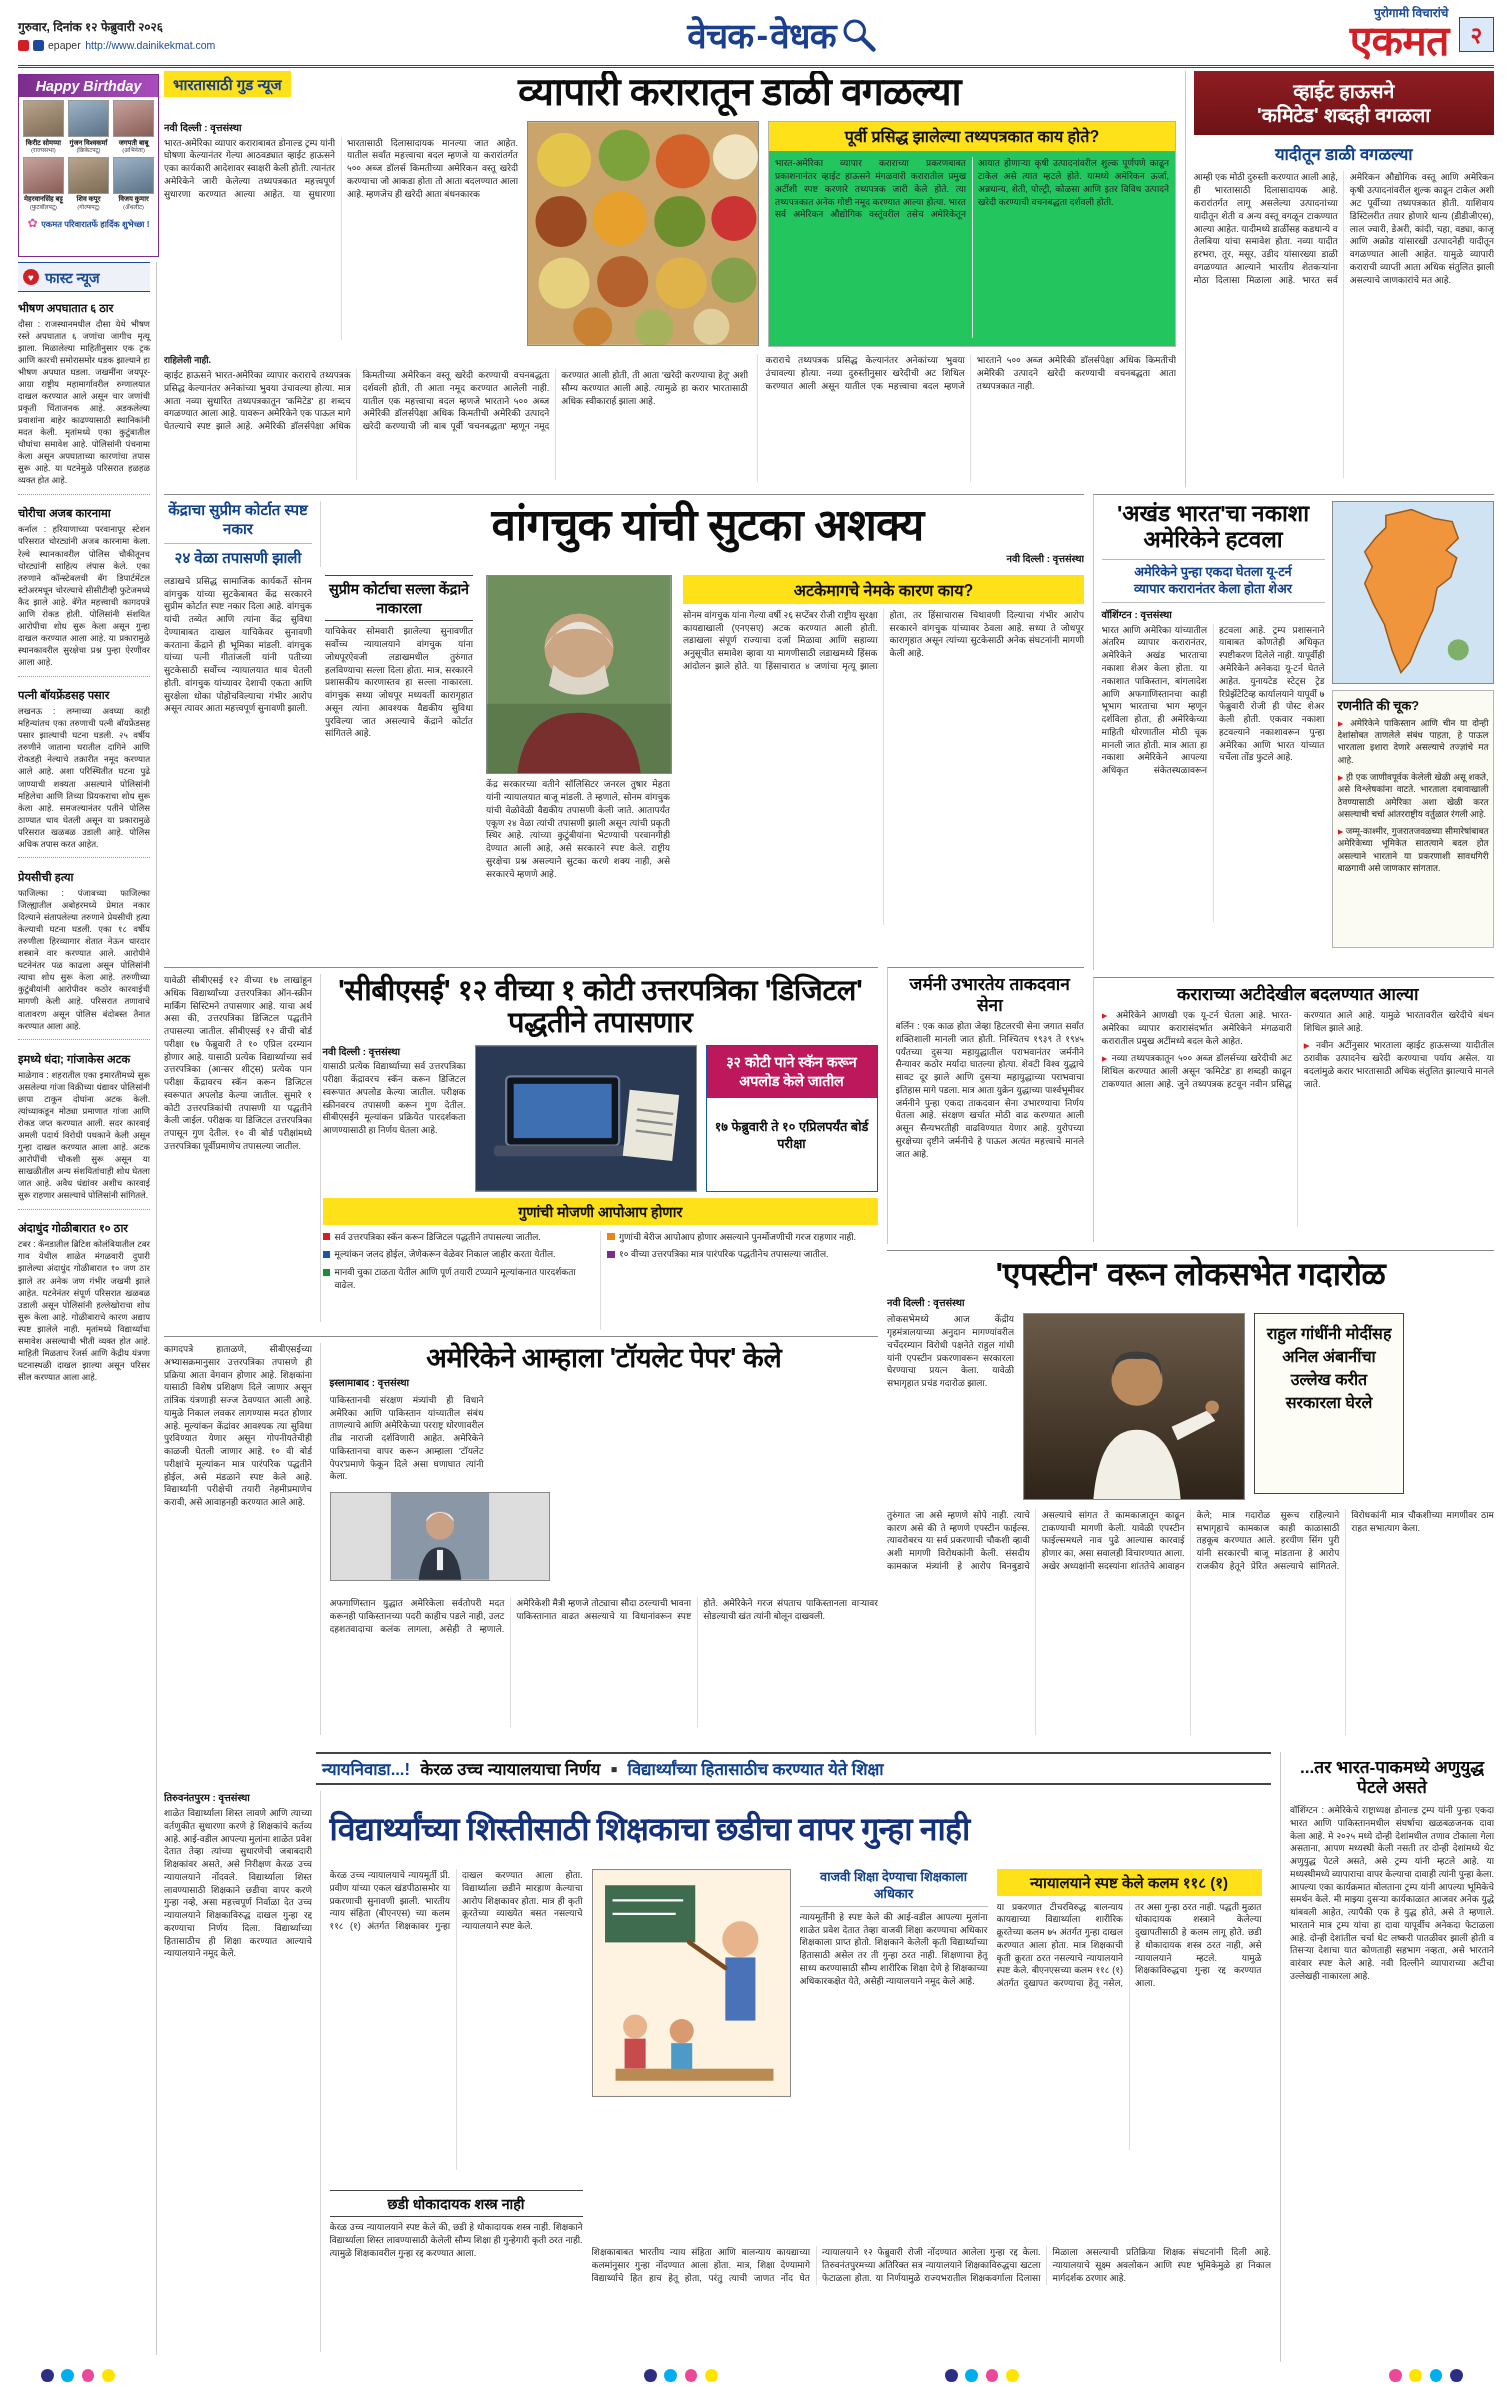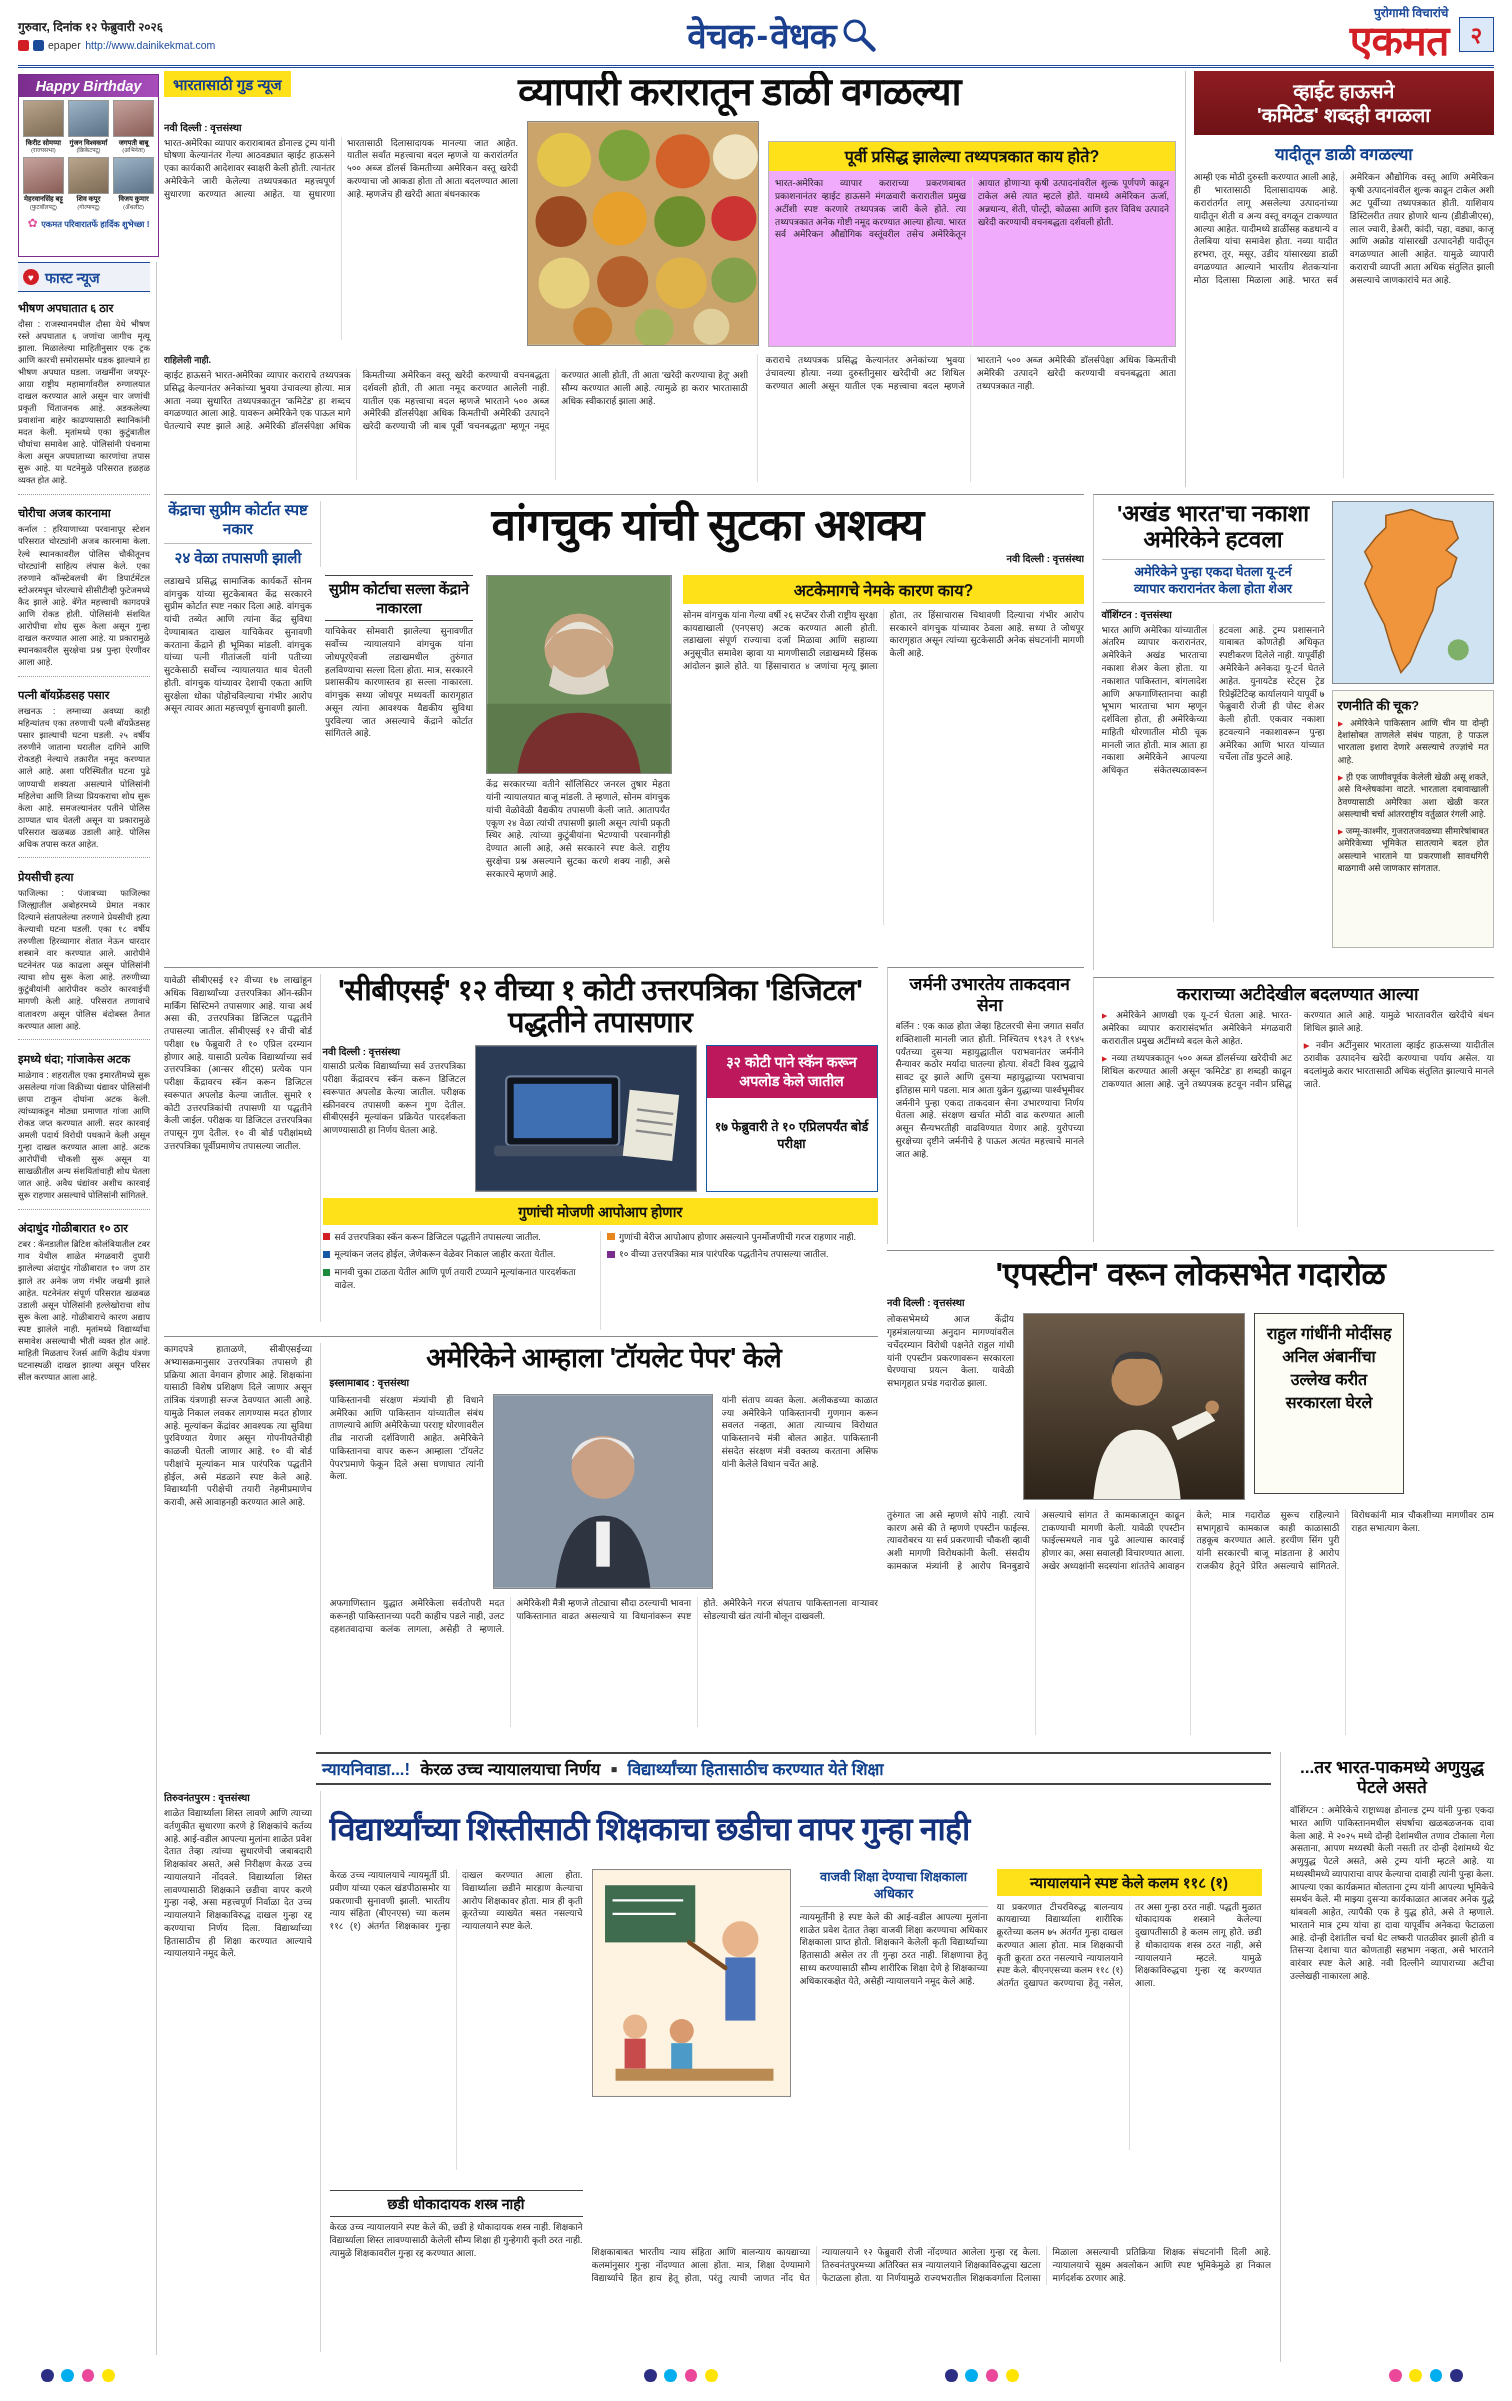--- a/index.html
+++ b/index.html
@@ -56,21 +56,21 @@
   .cols3{column-count:3;column-gap:12px;column-rule:0.8px solid #ddd;}
   .cols4{column-count:4;column-gap:12px;column-rule:0.8px solid #ddd;}
   .deck{color:#10418e;font-weight:bold;text-align:center;font-size:15px;line-height:1.25;}
   .deck-sm{color:#10418e;font-weight:bold;text-align:center;font-size:12.8px;line-height:1.3;}
   .ytitle{background:#ffe11a;font-weight:bold;font-size:14.3px;color:#111;text-align:center;padding:3.8px 6px;}
   .img-frame{border:0.8px solid #888;background:#ddd;}
   
   .lead{left:164px;top:71px;width:1012px;height:416px;}
   .lead-top{display:flex;align-items:flex-start;gap:12px;}
   .lead-row{display:flex;gap:9px;margin-top:7.5px;}
-  .factbox{border:0.8px solid #b5b5b5;background:#f0abfc;margin-top:20px;}
+  .factbox{border:0.8px solid #b5b5b5;background:#22c55e;}
   .factbox .ytitle{font-size:16px;}
   .factbox-body{padding:6px;}
   
   .whitehouse{left:1185px;top:71px;width:309px;height:416px;border-left:0.8px solid #c9c9c9;padding-left:7.5px;box-sizing:border-box;}
   .wh-box{background:linear-gradient(180deg,#8f1d22,#6e1216);color:#fff;text-align:center;font-weight:bold;
           font-size:19.6px;line-height:1.25;padding:7.5px 4.5px;}
   .wh-sub{color:#10418e;font-weight:bold;font-size:16.6px;text-align:center;margin:7.5px 0 6px 0;}
   
   .wangchuk{left:164px;top:494px;width:920px;height:465px;border-top:1.5px solid #8a8a8a;padding-top:6px;box-sizing:border-box;}
   .wg-toprow{display:flex;gap:10.5px;}
@@ -444,21 +444,21 @@
     </div>
     <div class="body cols4 art" style="height:226px;margin-top:7.5px;">तुरुंगात जा असे म्हणणे सोपे नाही. त्याचे कारण असे की ते म्हणणे एपस्टीन फाईल्स. त्यावरोबरच या सर्व प्रकरणाची चौकशी व्हावी अशी मागणी विरोधकांनी केली. संसदीय कामकाज मंत्र्यांनी हे आरोप बिनबुडाचे असल्याचे सांगत ते कामकाजातून काढून टाकण्याची मागणी केली. यावेळी एपस्टीन फाईल्समधले नाव पुढे आल्यास कारवाई होणार का, असा सवालही विचारण्यात आला. अखेर अध्यक्षांनी सदस्यांना शांततेचे आवाहन केले; मात्र गदारोळ सुरूच राहिल्याने सभागृहाचे कामकाज काही काळासाठी तहकूब करण्यात आले. हरयीण सिंग पुरी यांनी सरकारची बाजू मांडताना हे आरोप राजकीय हेतूने प्रेरित असल्याचे सांगितले. विरोधकांनी मात्र चौकशीच्या मागणीवर ठाम राहत सभात्याग केला.</div>
   </section>
 
   <section class="abs toilet art">
     <div class="tp-row">
       <div class="body art" style="width:148px;flex:none;height:392px;border-right:0.8px solid #d5d5d5;padding-right:7.5px;">कागदपत्रे हाताळणे, सीबीएसईच्या अभ्यासक्रमानुसार उत्तरपत्रिका तपासणे ही प्रक्रिया आता वेगवान होणार आहे. शिक्षकांना यासाठी विशेष प्रशिक्षण दिले जाणार असून तांत्रिक यंत्रणाही सज्ज ठेवण्यात आली आहे. यामुळे निकाल लवकर लागण्यास मदत होणार आहे. मूल्यांकन केंद्रांवर आवश्यक त्या सुविधा पुरविण्यात येणार असून गोपनीयतेचीही काळजी घेतली जाणार आहे. १० वी बोर्ड परीक्षांचे मूल्यांकन मात्र पारंपरिक पद्धतीने होईल, असे मंडळाने स्पष्ट केले आहे. विद्यार्थ्यांनी परीक्षेची तयारी नेहमीप्रमाणेच करावी, असे आवाहनही करण्यात आले आहे.</div>
       <div style="flex:1;">
         <h2 class="hl-lg" style="margin:0;text-align:center;font-size:27px;">अमेरिकेने आम्हाला 'टॉयलेट पेपर' केले</h2>
         <div class="byline" style="margin-top:3px;">इस्लामाबाद : वृत्तसंस्था</div>
-        <div style="display:flex;gap:9px;margin-top:4.5px;height:196px;">
+        <div style="display:flex;gap:9px;margin-top:4.5px;height:196px;flex-direction:column;">
           <div class="body art" style="width:154px;flex:none;">पाकिस्तानची संरक्षण मंत्र्यांची ही विधाने अमेरिका आणि पाकिस्तान यांच्यातील संबंध ताणल्याचे आणि अमेरिकेच्या परराष्ट्र धोरणावरील तीव्र नाराजी दर्शविणारी आहेत. अमेरिकेने पाकिस्तानचा वापर करून आम्हाला 'टॉयलेट पेपर'प्रमाणे फेकून दिले असा घणाघात त्यांनी केला.</div>
           <svg width="218" height="193" viewBox="0 0 290 256" class="img-frame">
             <rect width="290" height="256" fill="#8a97a6"></rect>
             <circle cx="145" cy="96" r="42" fill="#caa184"></circle>
             <path d="M103 86 q42 -56 84 0 q-6 -30 -42 -30 q-36 0 -42 30z" fill="#e8e8e8"></path>
             <path d="M82 256 q10 -96 63 -96 q53 0 63 96z" fill="#2e3440"></path>
             <rect x="136" y="168" width="18" height="60" fill="#f0f0f0"></rect>
           </svg>
           <div class="body art" style="flex:1;">यांनी संताप व्यक्त केला. अलीकडच्या काळात ज्या अमेरिकेने पाकिस्तानची गुणगान करून सवलत नव्हता, आता त्याच्याच विरोधात पाकिस्तानचे मंत्री बोलत आहेत. पाकिस्तानी संसदेत संरक्षण मंत्री वक्तव्य करताना असिफ यांनी केलेले विधान चर्चेत आहे.</div>
         </div>

